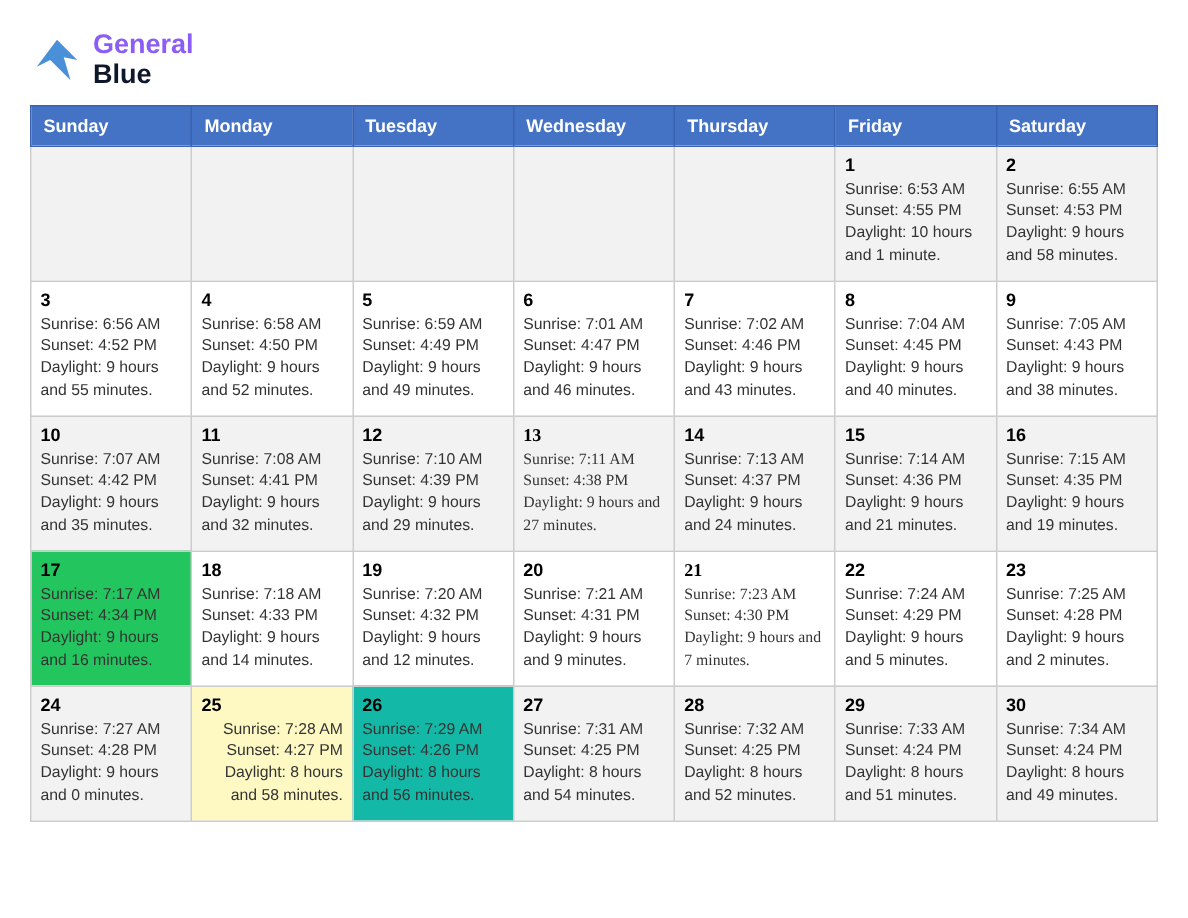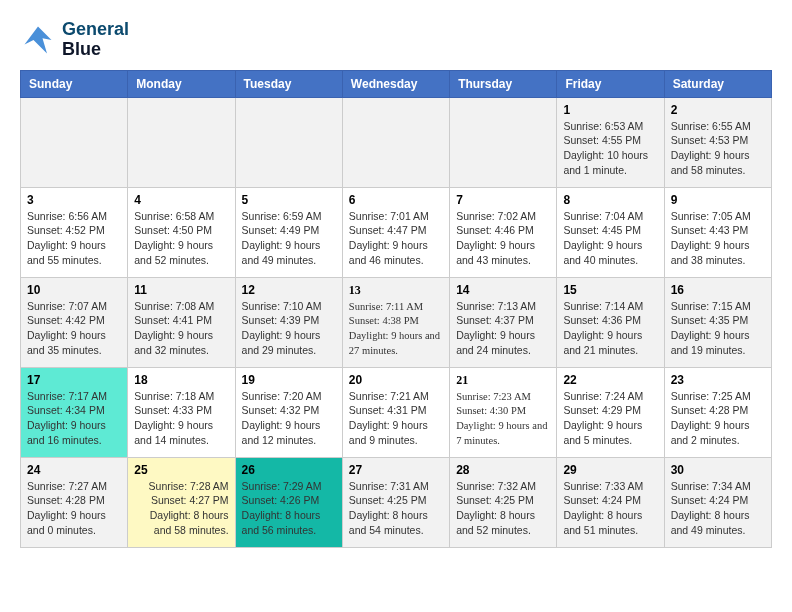--- a/index.html
+++ b/index.html
@@ -21,21 +21,21 @@
       align-items: center;
       gap: 6px;
     }
     .logo-text {
       font-size: 18px;
       font-weight: bold;
       color: #333;
       line-height: 1.1;
     }
     .logo-text span {
-      color: #0c4a6e;
+      color: #8b5cf6;
     }
     .logo-bird {
       width: 36px;
       height: 36px;
     }
     .title-block {
       text-align: right;
     }
     .month-title {
       font-size: 32px;
@@ -222,21 +222,21 @@
 Daylight: 9 hours and 21 minutes.</div>
         </td>
         <td style="background: rgb(242, 242, 242);">
           <span class="day-num">16</span>
           <div class="day-info" style="white-space: pre-line;">Sunrise: 7:15 AM
 Sunset: 4:35 PM
 Daylight: 9 hours and 19 minutes.</div>
         </td>
       </tr>
       <tr>
-        <td style="background: #5eead4;">
+        <td style="background: #22c55e;">
           <span class="day-num">17</span>
           <div class="day-info" style="white-space: pre-line;">Sunrise: 7:17 AM
 Sunset: 4:34 PM
 Daylight: 9 hours and 16 minutes.</div>
         </td>
         <td style="background: rgb(255, 255, 255);">
           <span class="day-num">18</span>
           <div class="day-info" style="white-space: pre-line;">Sunrise: 7:18 AM
 Sunset: 4:33 PM
 Daylight: 9 hours and 14 minutes.</div>

